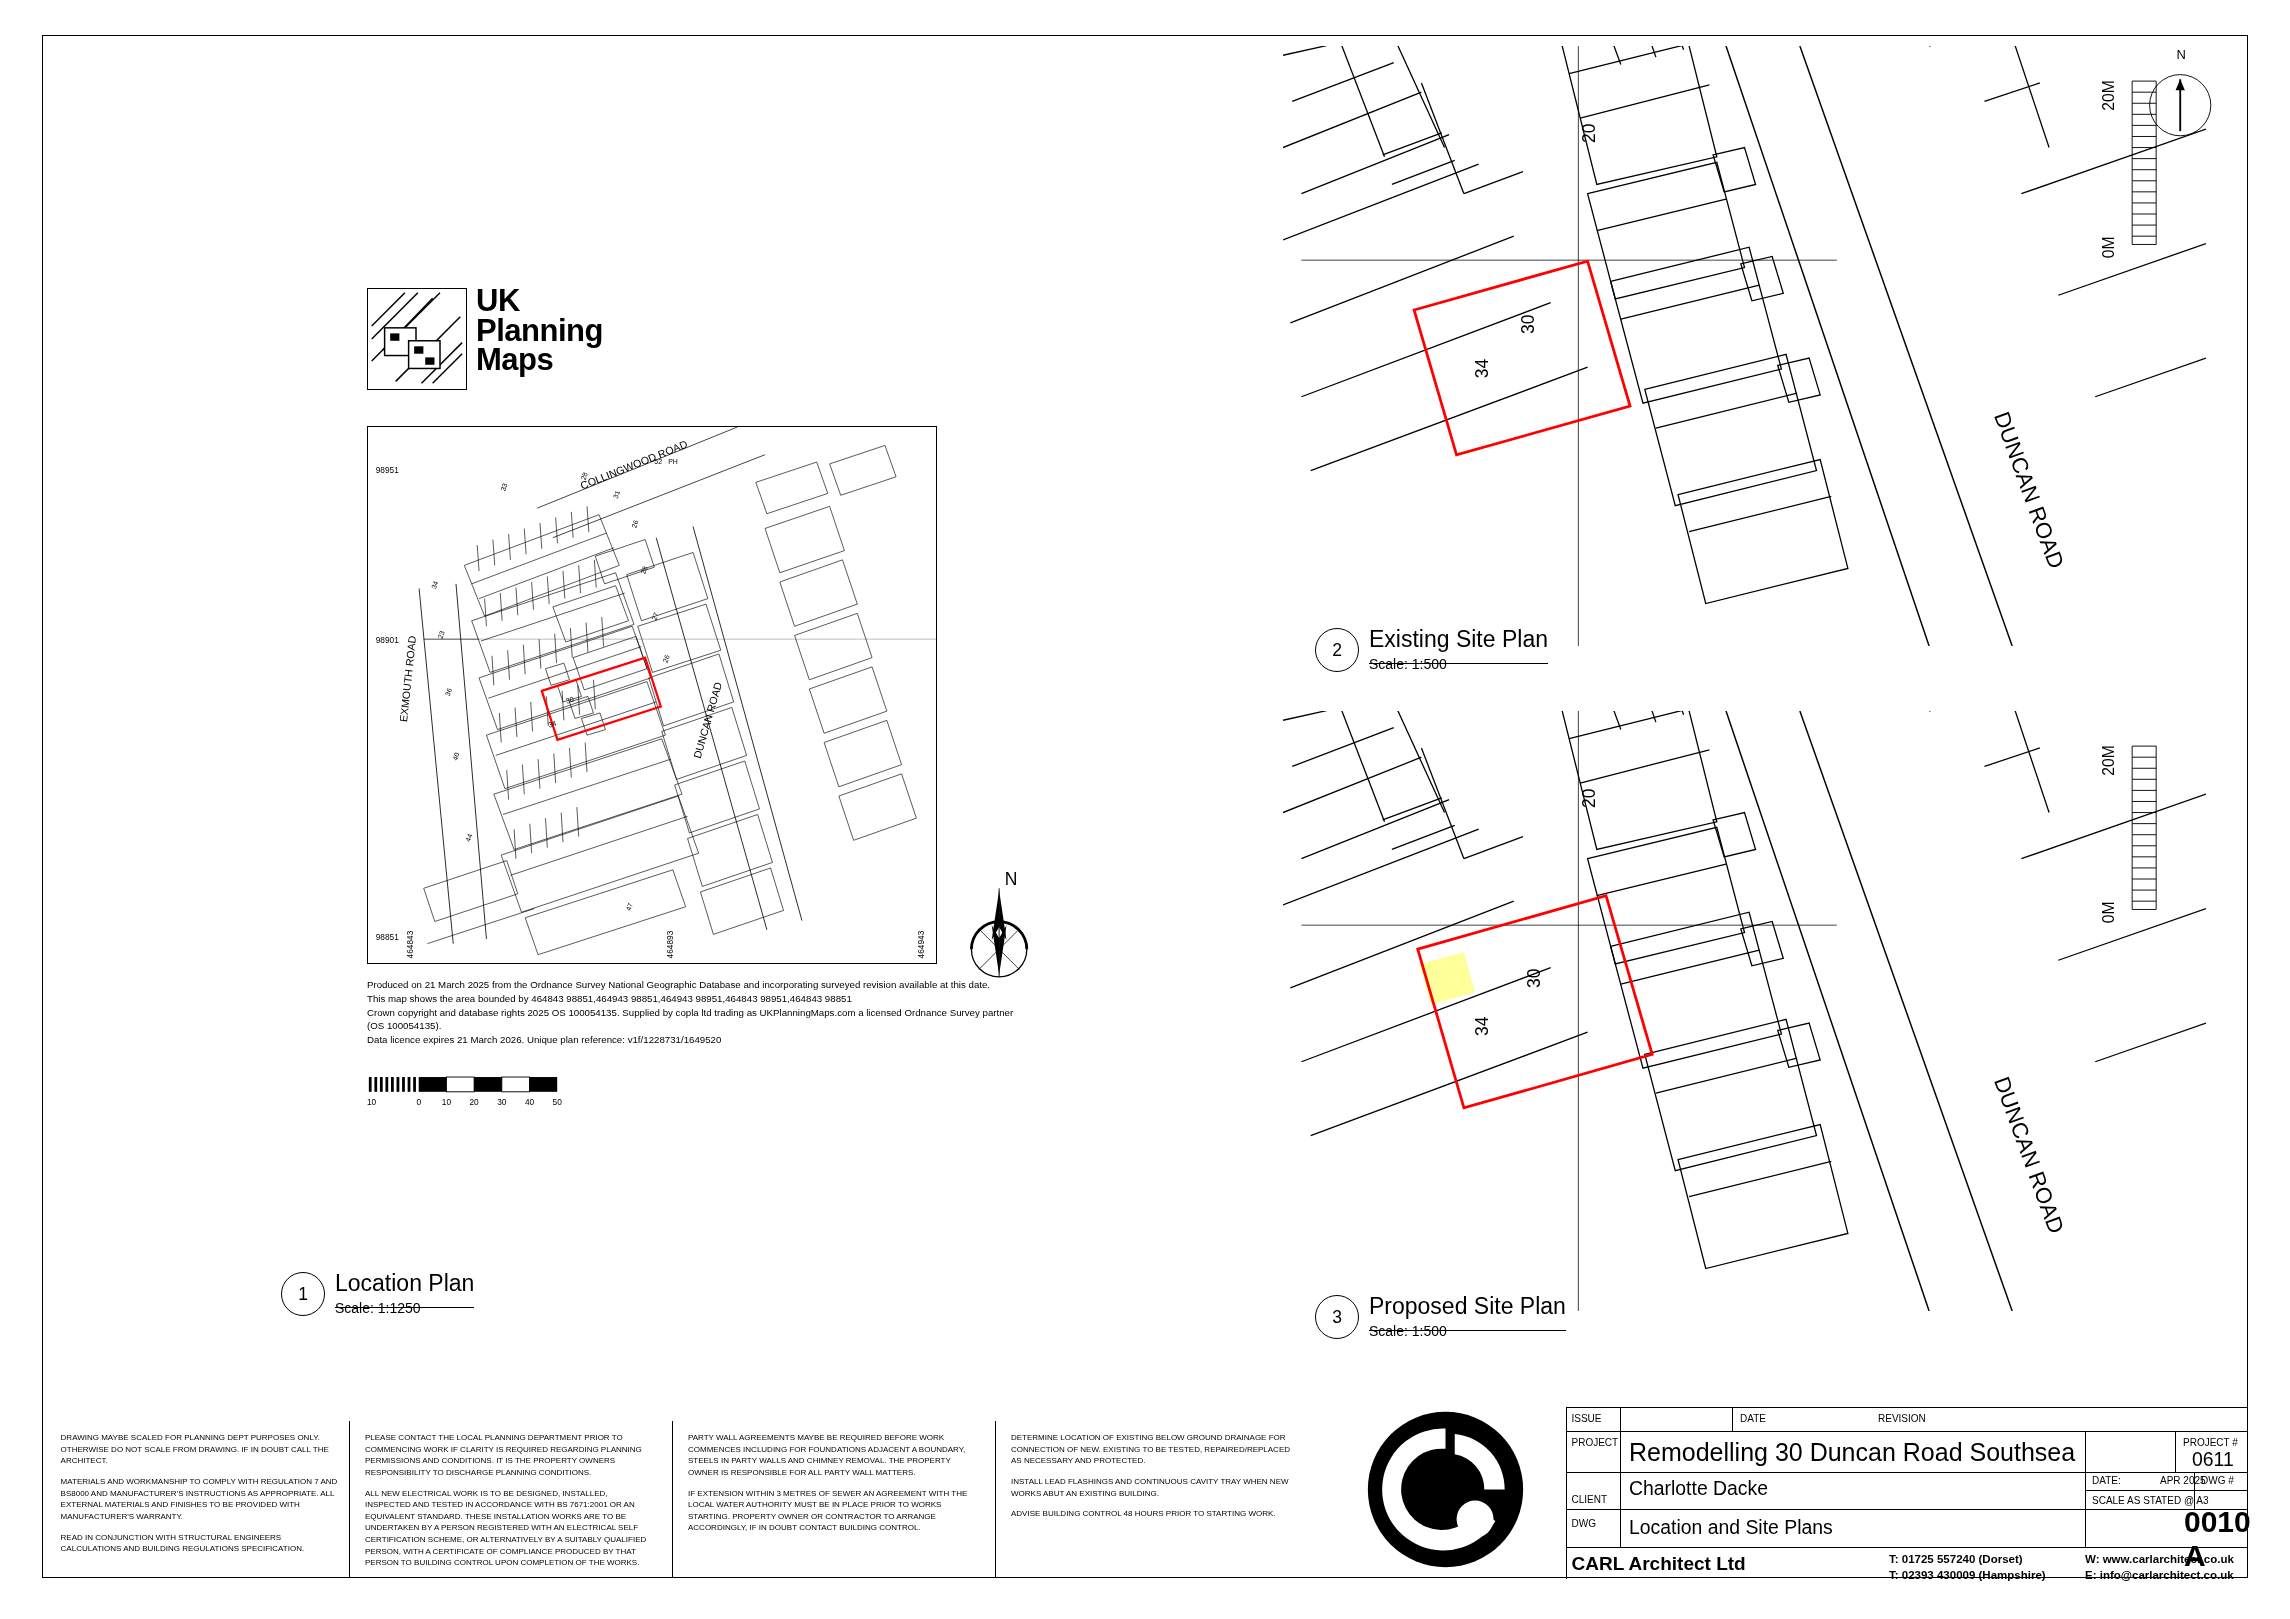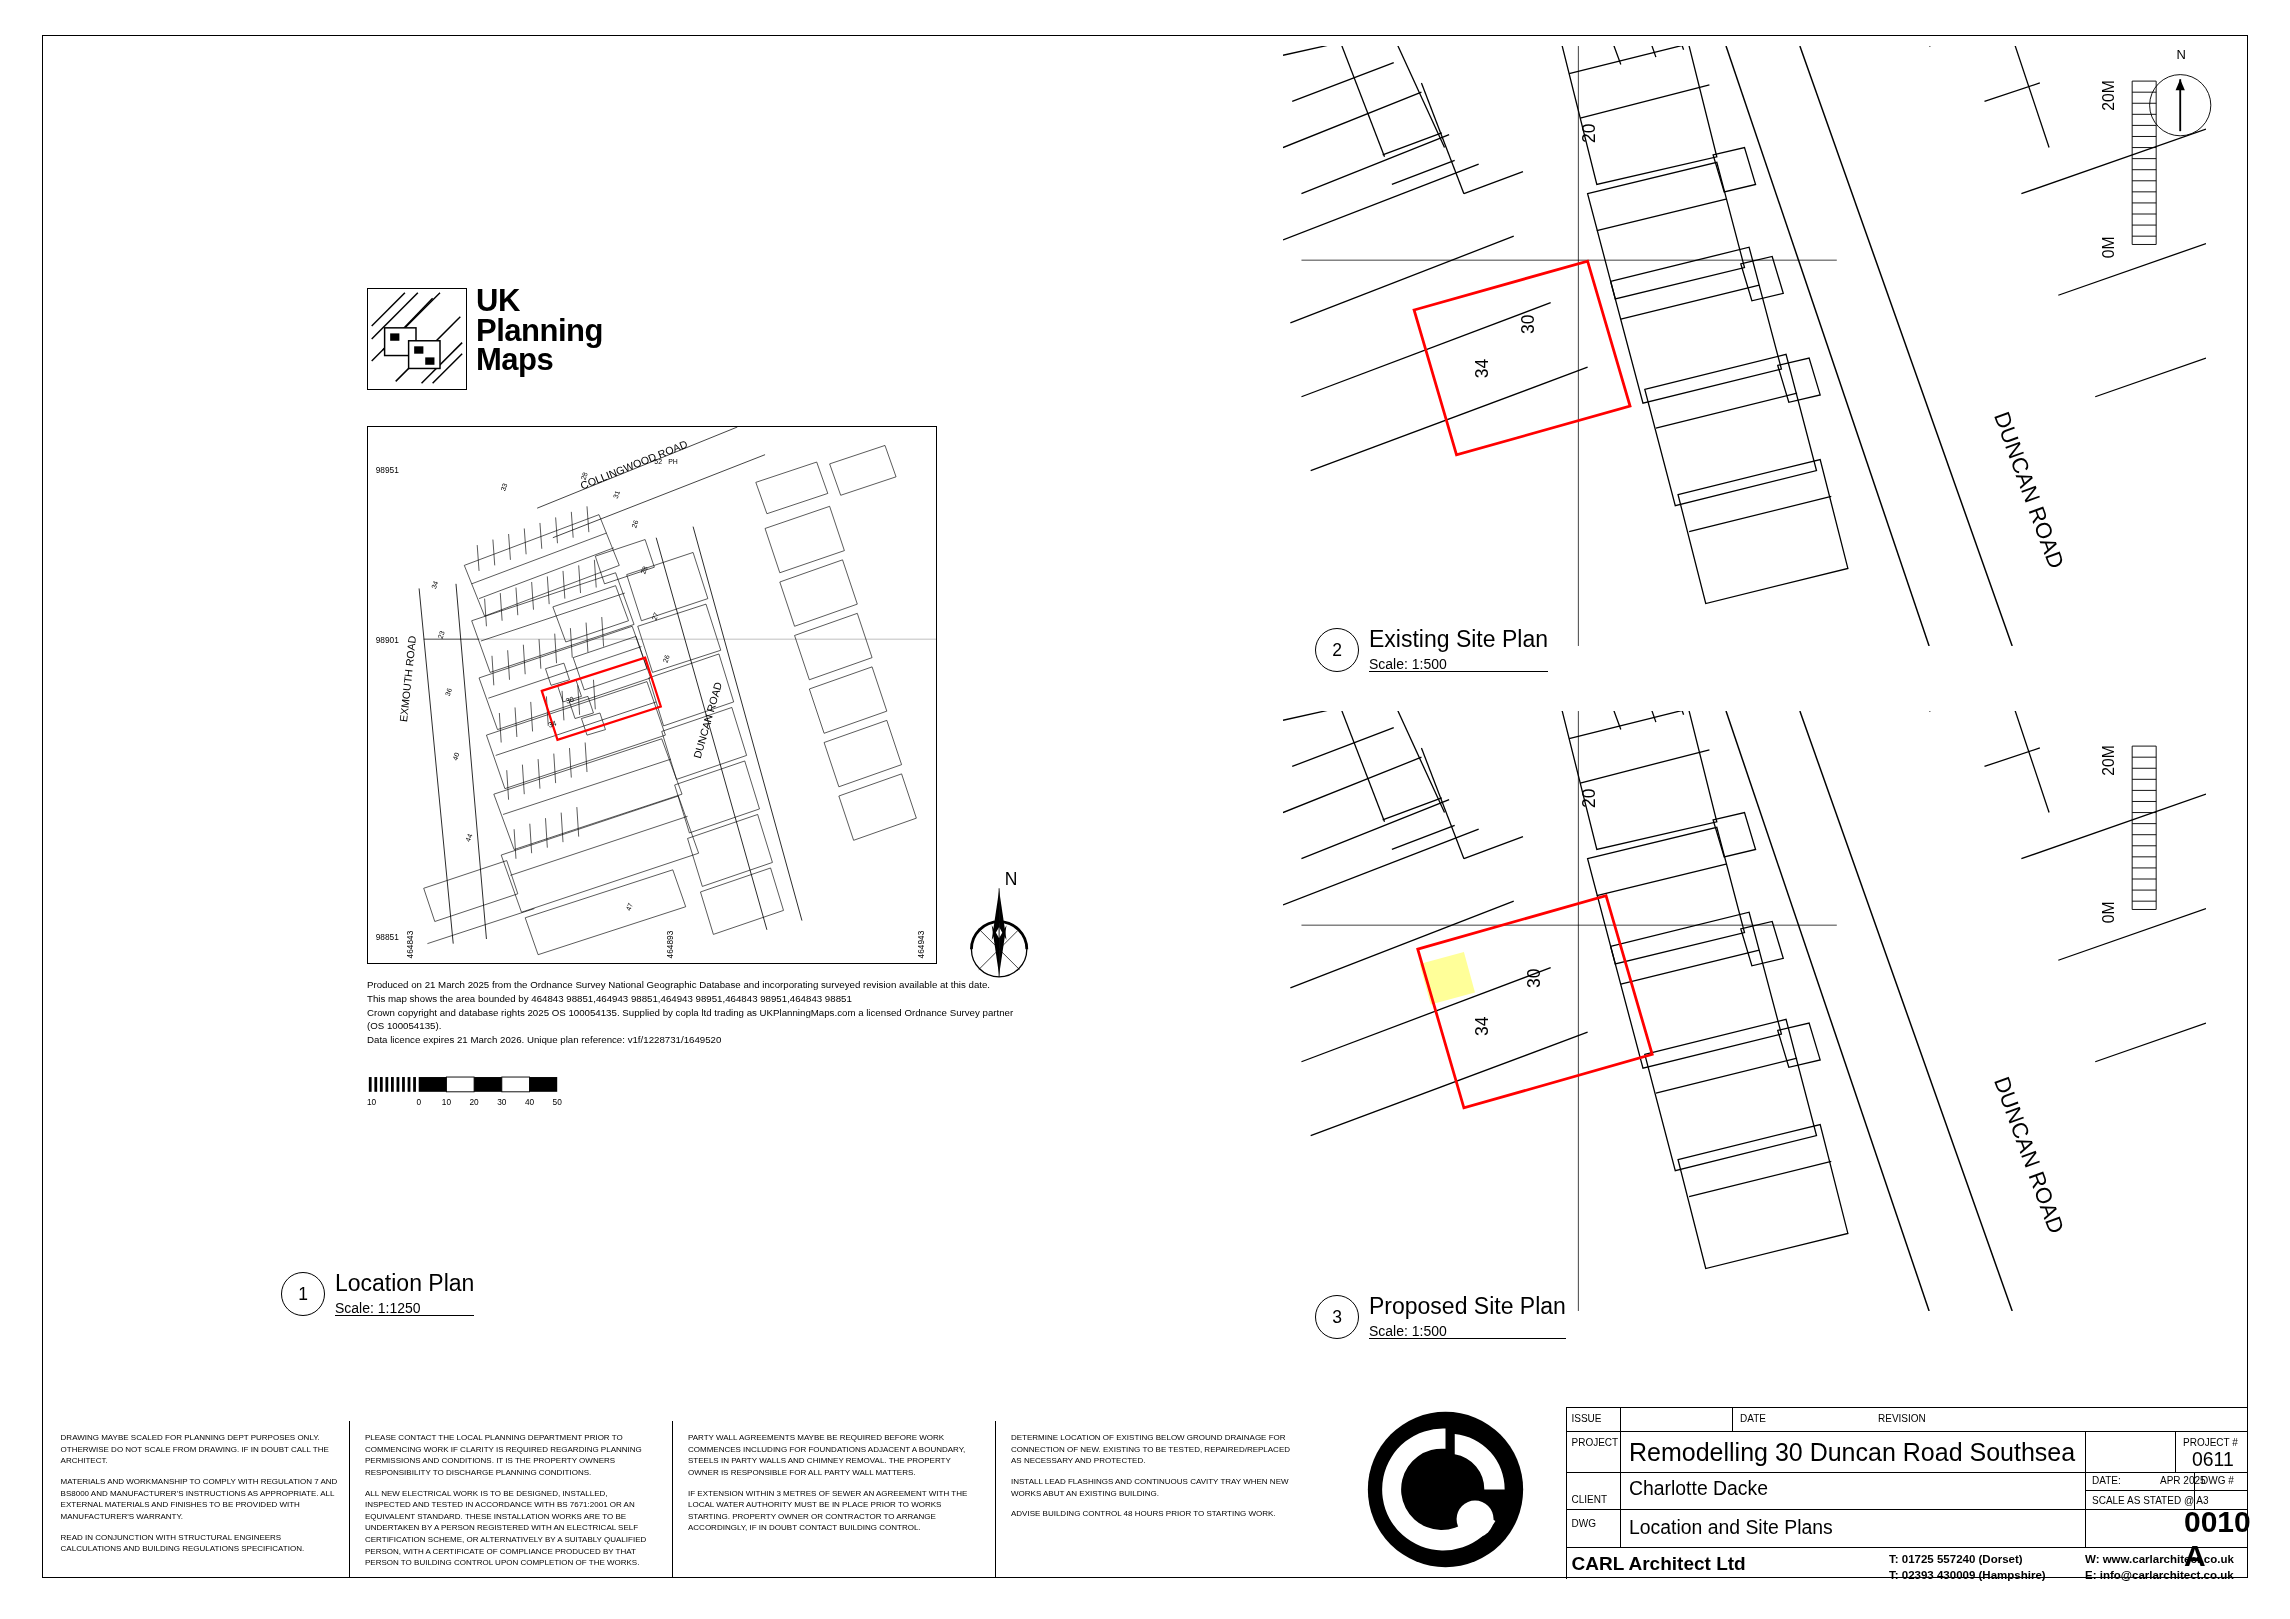--- a/index.html
+++ b/index.html
@@ -20,21 +20,21 @@
   .locmap svg{display:block;}
   .map-note{position:absolute;left:367px;top:978px;width:665px;font-size:9.7px;line-height:1.42;}
 
   
   .scalebar{position:absolute;left:367px;top:1075px;width:277px;height:41px;text-align:center;}
   .scalebar svg{display:block;}
 
   
   .title-block{position:absolute;}
   .title-circle{position:absolute;left:0;top:0;width:42px;height:42px;border:1.4px solid #000;border-radius:50%;display:flex;align-items:center;justify-content:center;font-size:17.5px;}
-  .title-name{position:absolute;left:54px;top:-1.8px;font-size:23px;border-bottom:1.4px solid #000;padding-bottom:18px;white-space:nowrap;}
+  .title-name{position:absolute;left:54px;top:-1.8px;font-size:23px;border-bottom:1.4px solid #000;padding-bottom:10px;white-space:nowrap;}
   .title-scale{position:absolute;left:54px;top:28px;font-size:14px;white-space:nowrap;}
 
   
   .siteplan{position:absolute;overflow:hidden;}
   .siteplan svg{display:block;}
 
   
   .compass{position:absolute;}
 
   

